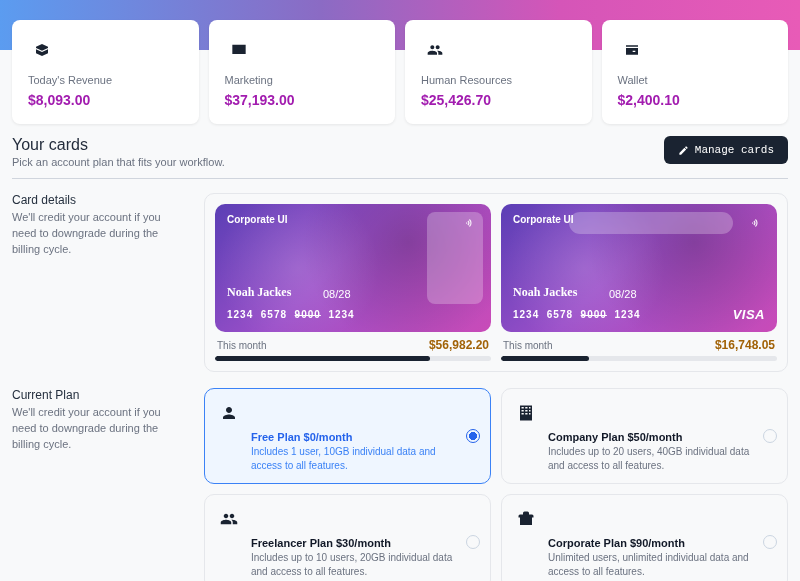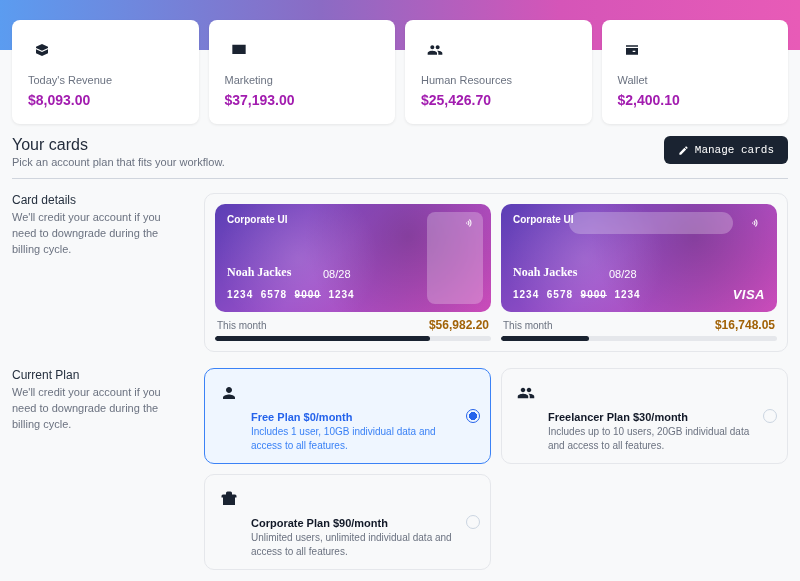--- a/index.html
+++ b/index.html
@@ -15,21 +15,21 @@
 .section-title { font-size: 16px; font-weight: 500; color: #242d3d; margin-bottom: 2px; }
 .section-subtitle { font-size: 11px; color: #6b7280; }
 .manage-btn { background: #1a2331; color: #fff; border: none; border-radius: 6px; padding: 8px 14px; font-size: 11px; font-weight: 500; display: inline-flex; align-items: center; gap: 6px; cursor: pointer; font-family: Liberation Mono, monospace; }
 .two-col { display: flex; gap: 18px; }
 .left-col { width: 174px; flex-shrink: 0; }
 .right-col { flex: 1; }
 .subsection-title { font-size: 12px; font-weight: 500; color: #25303f; margin-bottom: 3px; }
 .subsection-desc { font-size: 11px; color: #6b7280; line-height: 1.45; }
 .cards-wrapper { border: 1px solid #e5e7eb; border-radius: 10px; padding: 10px; display: flex; gap: 10px; }
 .credit-card-block { flex: 1; }
-.credit-card { height: 108px; border-radius: 10px; background: linear-gradient(135deg, #5b3fb5 0%, #9b4fc9 45%, #c94bb8 100%); position: relative; padding: 10px 12px; color: #fff; overflow: hidden; }
+.credit-card { height: 128px; border-radius: 10px; background: linear-gradient(135deg, #5b3fb5 0%, #9b4fc9 45%, #c94bb8 100%); position: relative; padding: 10px 12px; color: #fff; overflow: hidden; }
 .cc-inner-swirl { position: absolute; inset: 0; background: radial-gradient(circle at 30% 50%, rgba(255,255,255,0.15) 0%, transparent 40%), radial-gradient(circle at 70% 30%, rgba(0,0,0,0.2) 0%, transparent 50%); }
 .cc-chip-overlay { position: absolute; right: 8px; top: 8px; width: 56px; height: 92px; background: rgba(255,255,255,0.25); border-radius: 8px; backdrop-filter: blur(2px); }
 .cc-chip-overlay.small { width: auto; height: 22px; left: 68px; right: 44px; top: 8px; border-radius: 12px; }
 .cc-brand { font-size: 10px; font-weight: 600; position: relative; z-index: 2; }
 .cc-nfc { position: absolute; right: 14px; top: 12px; z-index: 2; color: rgba(255,255,255,0.9); }
 .cc-nfc.inset { right: 14px; }
 .cc-name { font-size: 12px; font-weight: 600; position: absolute; bottom: 32px; left: 12px; z-index: 2; font-family: Liberation Serif, serif; }
 .cc-exp { font-size: 11px; font-weight: 400; position: absolute; bottom: 32px; left: 108px; z-index: 2; }
 .cc-number { font-size: 10px; font-weight: 600; letter-spacing: 1px; position: absolute; bottom: 12px; left: 12px; z-index: 2; }
 .cc-visa { position: absolute; right: 12px; bottom: 10px; font-size: 13px; font-weight: 900; font-style: italic; letter-spacing: 0.5px; z-index: 2; }
@@ -178,20 +178,32 @@
     </div>
     <div class="plan-body">
       <div class="plan-title">Free Plan $0/month</div>
       <div class="plan-desc">Includes 1 user, 10GB individual data and access to all features.</div>
     </div>
     <div class="plan-radio checked"></div>
           </div>
           <div class="plan-card">
     <div class="plan-icon">
       <svg width="18" height="18" viewBox="0 0 24 24" fill="#1a2331">
+                <path d="M4 2h16v20H4V2zm2 2v2h3V4H6zm5 0v2h3V4h-3zm5 0v2h2V4h-2zM6 8v2h3V8H6zm5 0v2h3V8h-3zm5 0v2h2V8h-2zM6 12v2h3v-2H6zm5 0v2h3v-2h-3zm5 0v2h2v-2h-2zM9 16h6v6H9v-6z"></path>
+              </svg>
+    </div>
+    <div class="plan-body">
+      <div class="plan-title">Company Plan $50/month</div>
+      <div class="plan-desc">Includes up to 20 users, 40GB individual data and access to all features.</div>
+    </div>
+    <div class="plan-radio "></div>
+          </div>
+          <div class="plan-card">
+    <div class="plan-icon">
+      <svg width="18" height="18" viewBox="0 0 24 24" fill="#1a2331">
                 <path d="M16 11c1.66 0 3-1.34 3-3s-1.34-3-3-3-3 1.34-3 3 1.34 3 3 3zm-8 0c1.66 0 3-1.34 3-3S9.66 5 8 5 5 6.34 5 8s1.34 3 3 3zm0 2c-2.33 0-7 1.17-7 3.5V19h14v-2.5c0-2.33-4.67-3.5-7-3.5zm8 0c-.29 0-.62.02-.97.05 1.16.84 1.97 1.97 1.97 3.45V19h6v-2.5c0-2.33-4.67-3.5-7-3.5z"></path>
               </svg>
     </div>
     <div class="plan-body">
       <div class="plan-title">Freelancer Plan $30/month</div>
       <div class="plan-desc">Includes up to 10 users, 20GB individual data and access to all features.</div>
     </div>
     <div class="plan-radio "></div>
           </div>
           <div class="plan-card">

